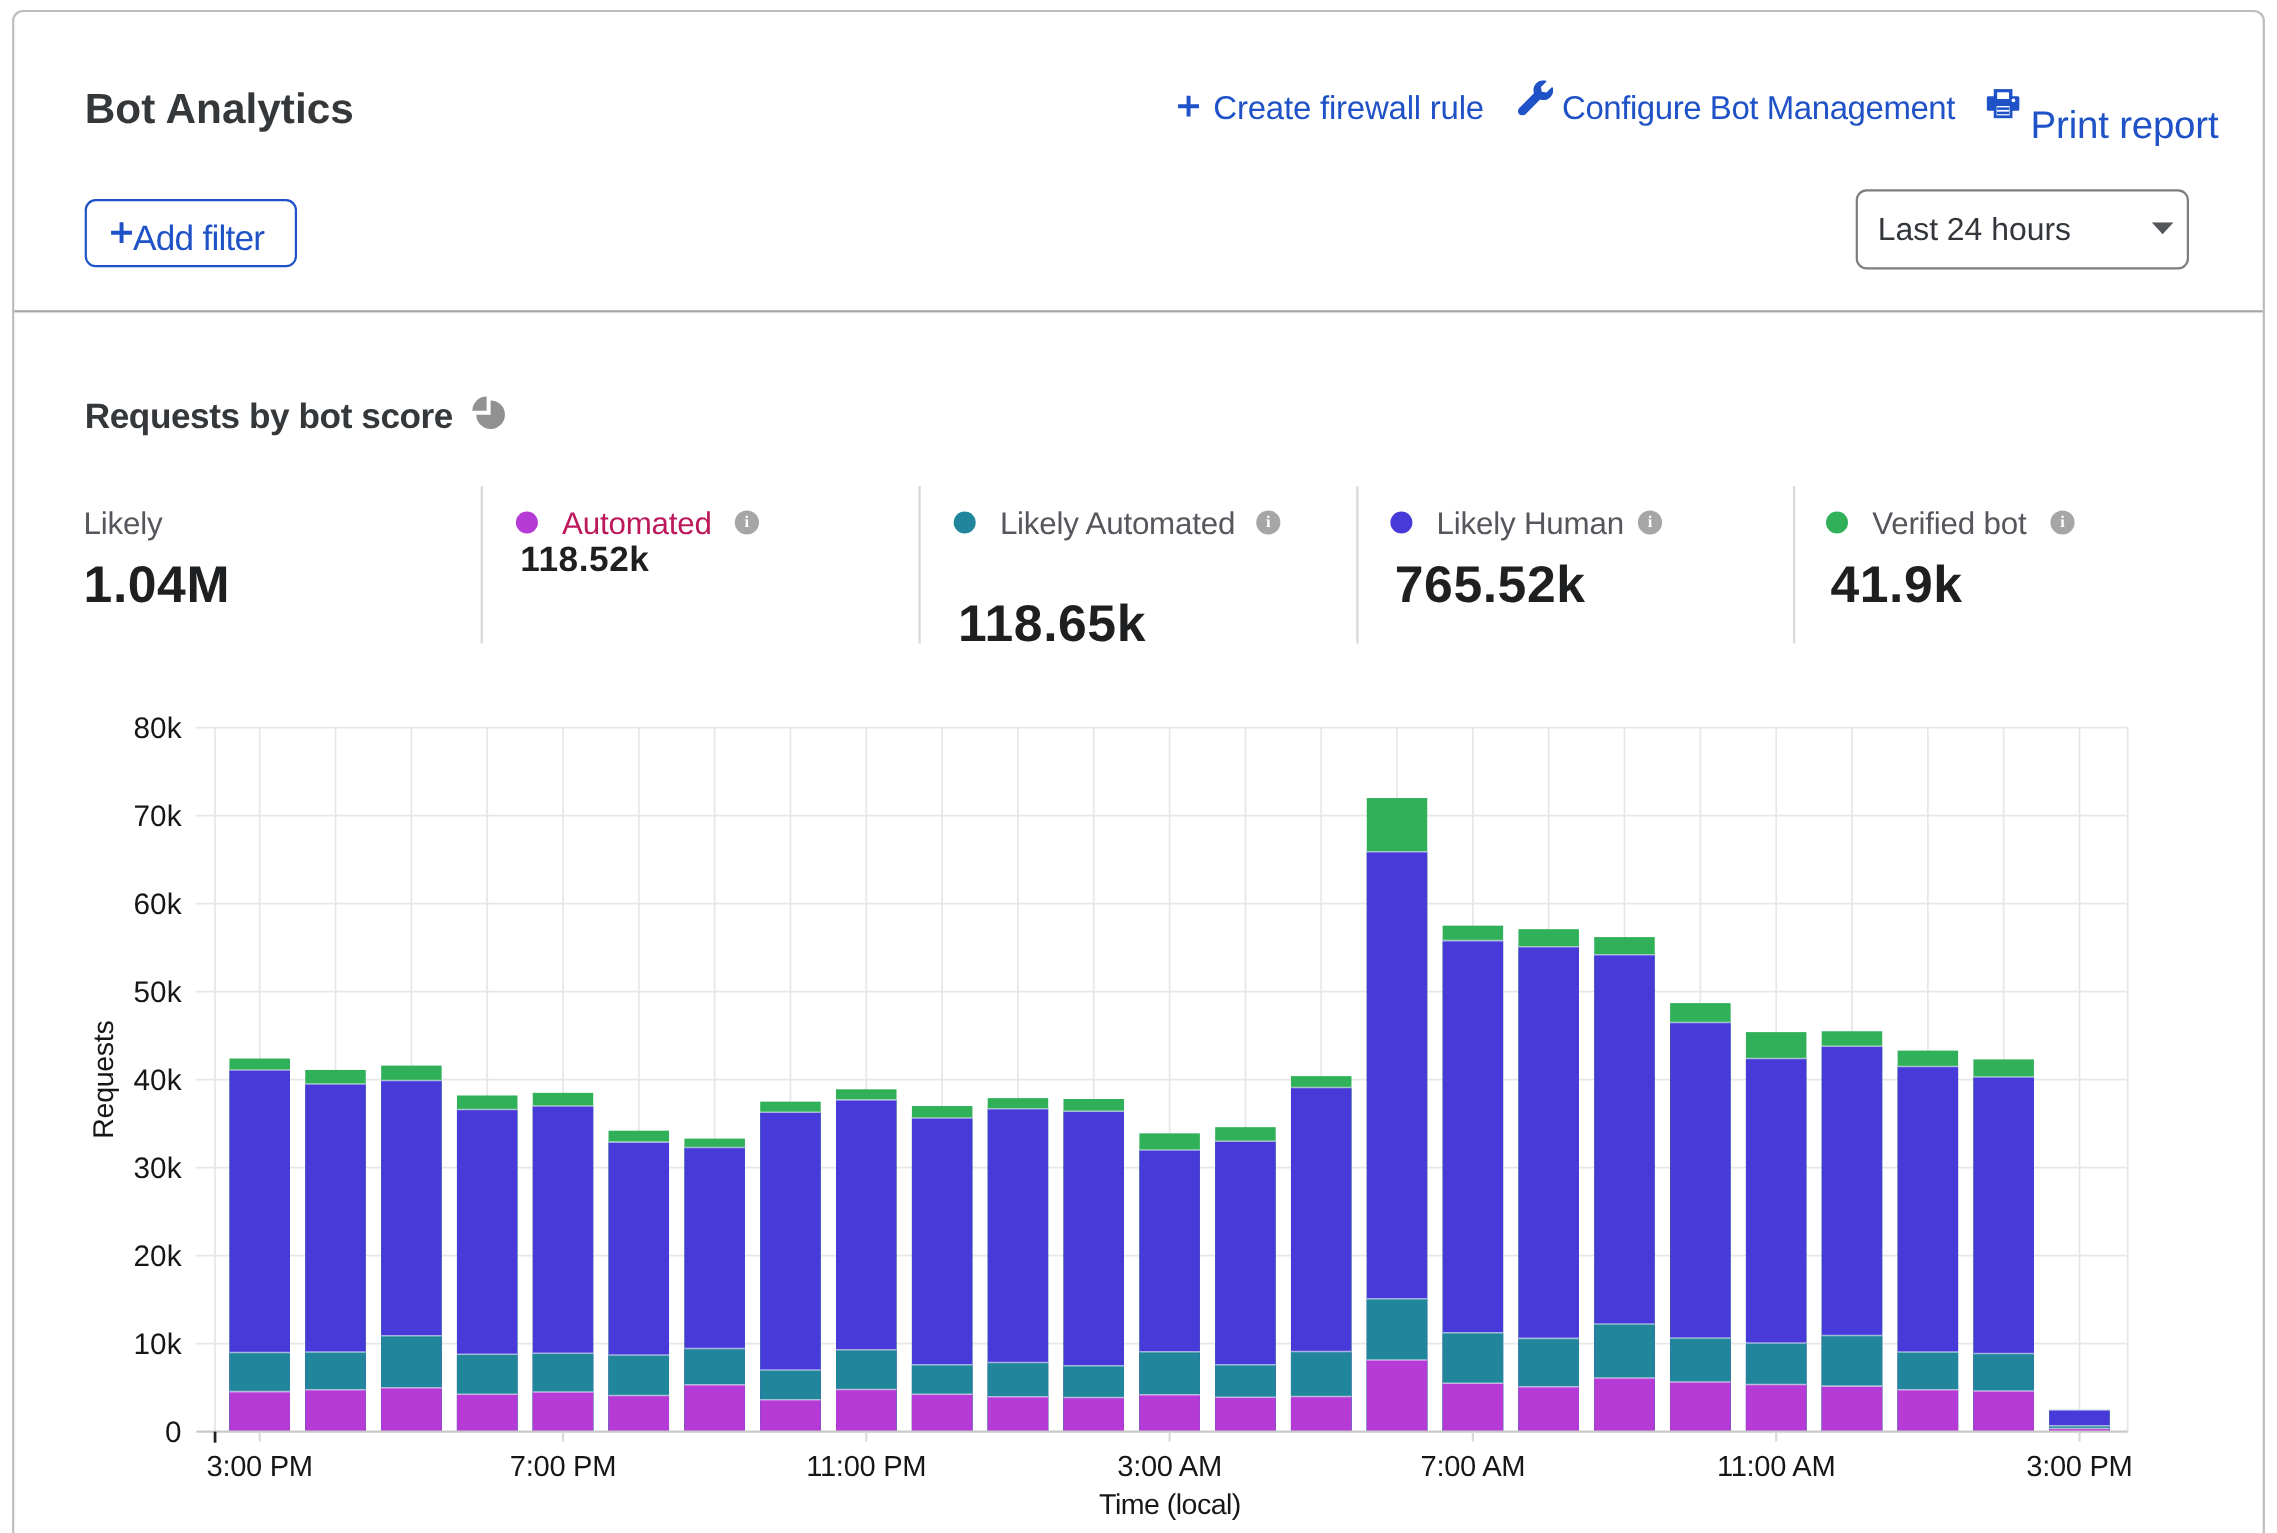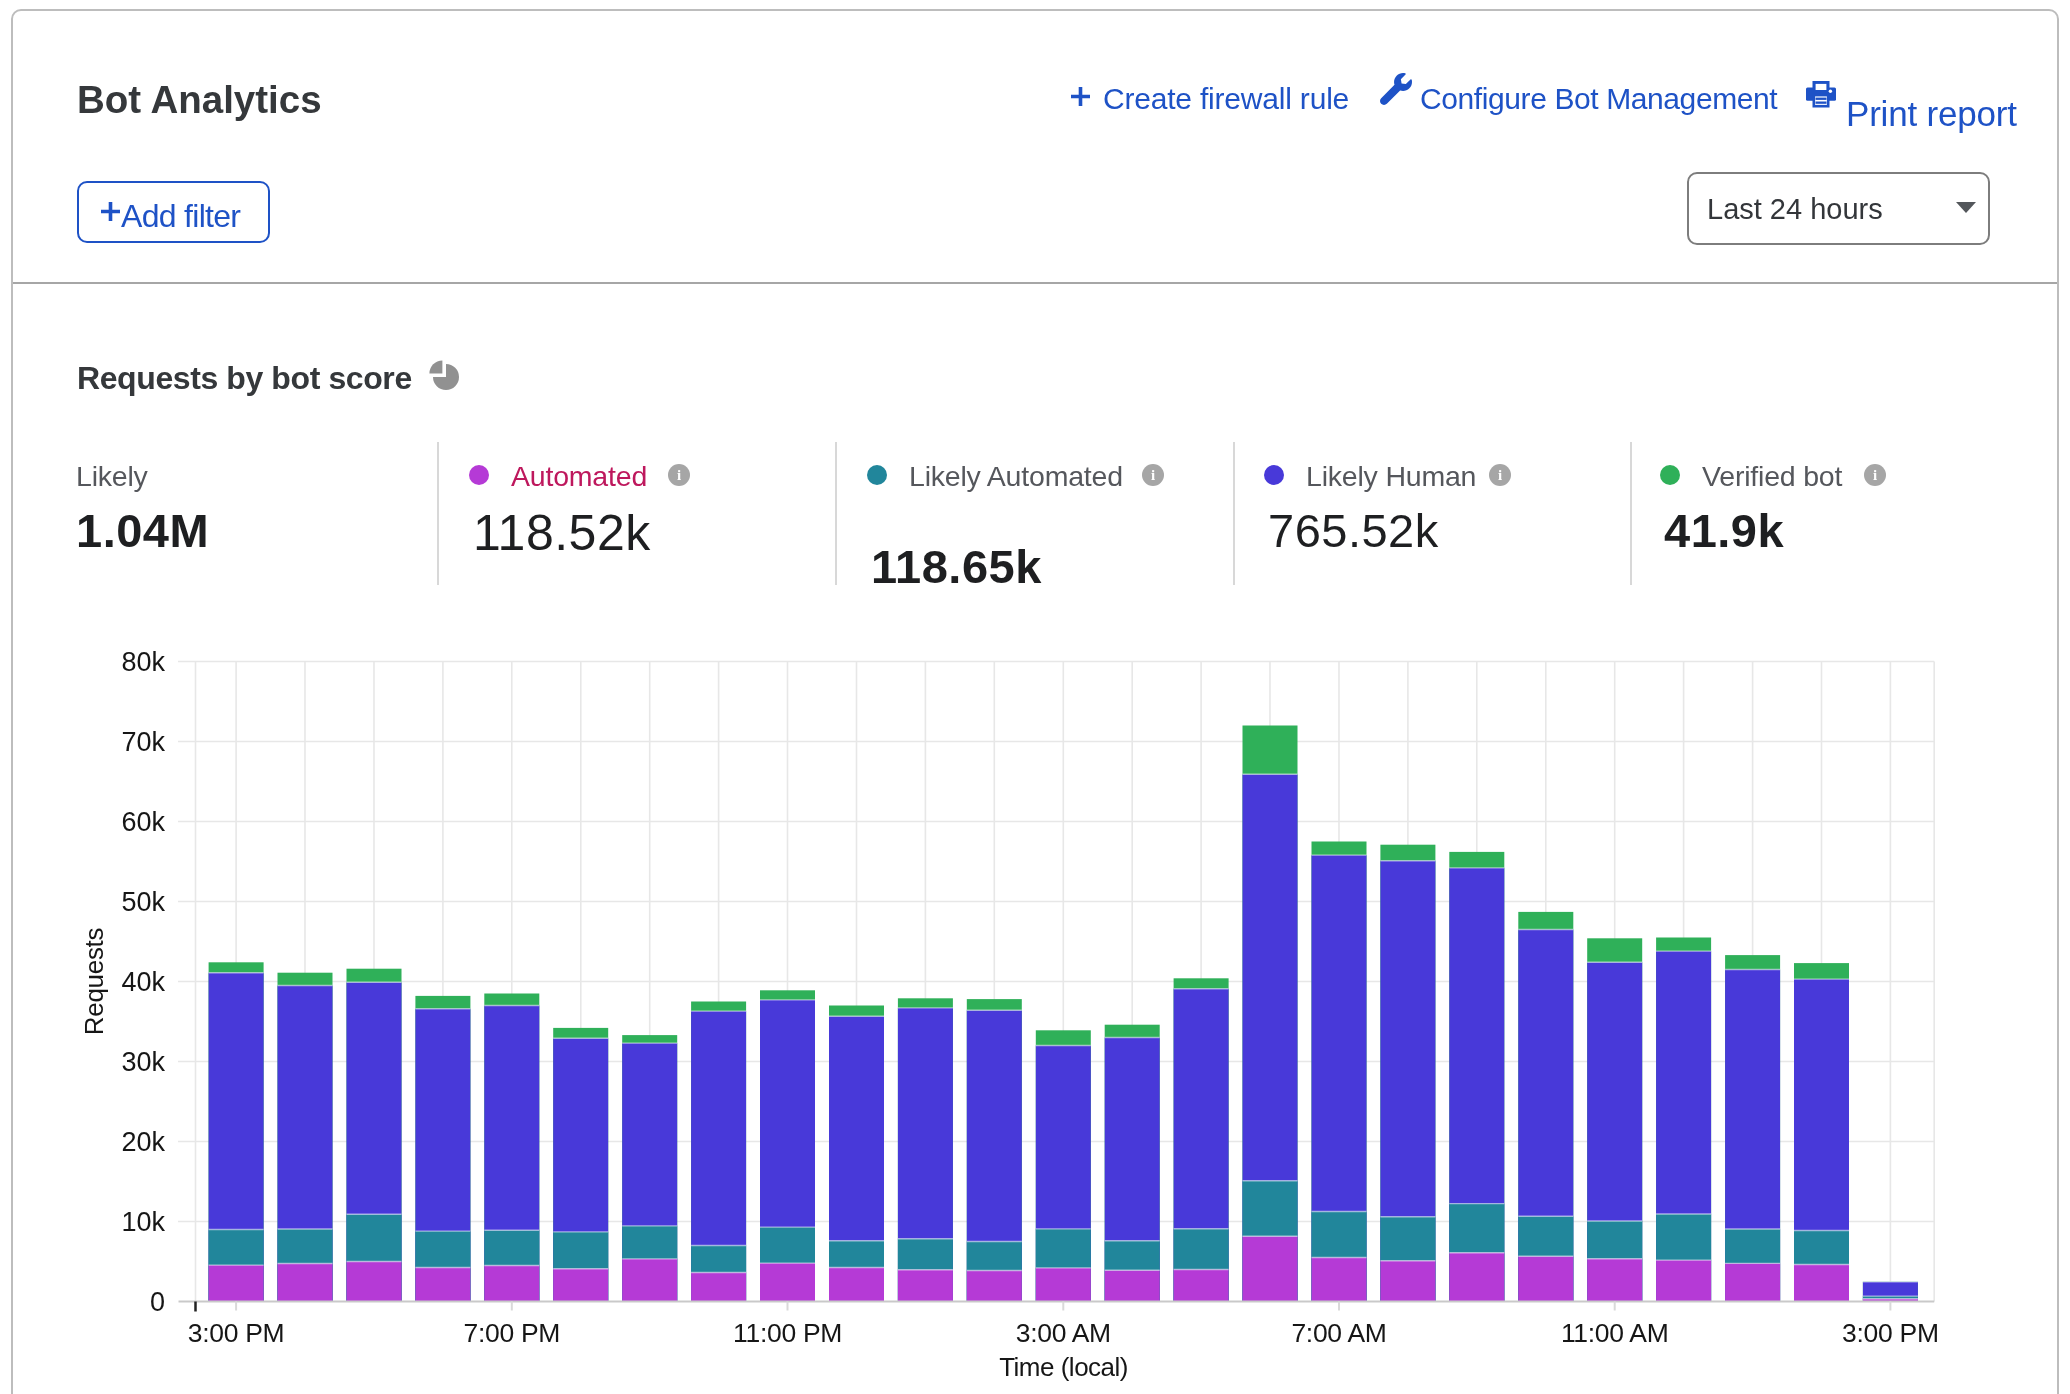--- a/index.html
+++ b/index.html
@@ -40,29 +40,29 @@
 <svg width="40" height="40" viewBox="-20 -20 40 40" style="position:absolute;left:426px;top:357px">
     <g fill="#919191">
       <path d="M0 -13 A13 13 0 1 1 -13 0 L0 0 Z"></path>
       <path d="M-13 0 A13 13 0 0 1 0 -13 L0 0 Z" transform="translate(-3.6,-3.6)"></path>
     </g>
   </svg>
 <div style="position:absolute;left:76px;top:458.7px;font-size:28.5px;color:#55575c;font-weight:400;letter-spacing:-0.2px;line-height:1.25;white-space:nowrap;">Likely</div>
 <div style="position:absolute;left:76px;top:502.0px;font-size:47px;color:#1e1f21;font-weight:700;letter-spacing:0.5px;line-height:1.25;white-space:nowrap;">1.04M</div>
 <div style="position:absolute;left:469px;top:464.5px;width:20px;height:20px;border-radius:50%;background:#b53ad6;"></div>
 <div style="position:absolute;left:511px;top:458.7px;font-size:28.5px;color:#be185d;font-weight:400;letter-spacing:-0.2px;line-height:1.25;white-space:nowrap;">Automated</div>
-<div style="position:absolute;left:473px;top:502.0px;font-size:50px;color:#1e1f21;font-weight:400;letter-spacing:0.5px;line-height:1.25;white-space:nowrap;">118.52k</div>
+<div style="position:absolute;left:473px;top:488px;font-size:32px;color:#1e1f21;font-weight:700;letter-spacing:0.5px;line-height:1.25;white-space:nowrap;">118.52k</div>
 <div style="position:absolute;left:668px;top:464px;width:22px;height:22px;border-radius:50%;background:#a6a6a6;color:#fff;font-size:15px;font-weight:700;text-align:center;line-height:22px;font-family:'Liberation Serif',serif;">i</div>
 <div style="position:absolute;left:867px;top:464.5px;width:20px;height:20px;border-radius:50%;background:#21869b;"></div>
 <div style="position:absolute;left:909px;top:458.7px;font-size:28.5px;color:#55575c;font-weight:400;letter-spacing:-0.2px;line-height:1.25;white-space:nowrap;">Likely Automated</div>
 <div style="position:absolute;left:871px;top:502.0px;font-size:47px;color:#1e1f21;font-weight:700;letter-spacing:0.5px;line-height:1.25;white-space:nowrap;margin-top:36px;">118.65k</div>
 <div style="position:absolute;left:1142px;top:464px;width:22px;height:22px;border-radius:50%;background:#a6a6a6;color:#fff;font-size:15px;font-weight:700;text-align:center;line-height:22px;font-family:'Liberation Serif',serif;">i</div>
 <div style="position:absolute;left:1264px;top:464.5px;width:20px;height:20px;border-radius:50%;background:#4839d9;"></div>
 <div style="position:absolute;left:1306px;top:458.7px;font-size:28.5px;color:#55575c;font-weight:400;letter-spacing:-0.2px;line-height:1.25;white-space:nowrap;">Likely Human</div>
-<div style="position:absolute;left:1268px;top:502.0px;font-size:47px;color:#1e1f21;font-weight:400;letter-spacing:0.5px;line-height:1.25;white-space:nowrap;">765.52k</div>
+<div style="position:absolute;left:1268px;top:502.0px;font-size:47px;color:#1e1f21;font-weight:700;letter-spacing:0.5px;line-height:1.25;white-space:nowrap;">765.52k</div>
 <div style="position:absolute;left:1489px;top:464px;width:22px;height:22px;border-radius:50%;background:#a6a6a6;color:#fff;font-size:15px;font-weight:700;text-align:center;line-height:22px;font-family:'Liberation Serif',serif;">i</div>
 <div style="position:absolute;left:1660px;top:464.5px;width:20px;height:20px;border-radius:50%;background:#2fb059;"></div>
 <div style="position:absolute;left:1702px;top:458.7px;font-size:28.5px;color:#55575c;font-weight:400;letter-spacing:-0.2px;line-height:1.25;white-space:nowrap;">Verified bot</div>
 <div style="position:absolute;left:1664px;top:502.0px;font-size:47px;color:#1e1f21;font-weight:700;letter-spacing:0.5px;line-height:1.25;white-space:nowrap;">41.9k</div>
 <div style="position:absolute;left:1864px;top:464px;width:22px;height:22px;border-radius:50%;background:#a6a6a6;color:#fff;font-size:15px;font-weight:700;text-align:center;line-height:22px;font-family:'Liberation Serif',serif;">i</div>
 <div style="position:absolute;left:437px;top:442px;width:1.6px;height:143px;background:#d8d8d8;"></div>
 <div style="position:absolute;left:835px;top:442px;width:1.6px;height:143px;background:#d8d8d8;"></div>
 <div style="position:absolute;left:1233px;top:442px;width:1.6px;height:143px;background:#d8d8d8;"></div>
 <div style="position:absolute;left:1630px;top:442px;width:1.6px;height:143px;background:#d8d8d8;"></div>
 <svg width="2070" height="1394" viewBox="0 0 2070 1394" style="position:absolute;left:0;top:0" font-family="Liberation Sans,sans-serif">

